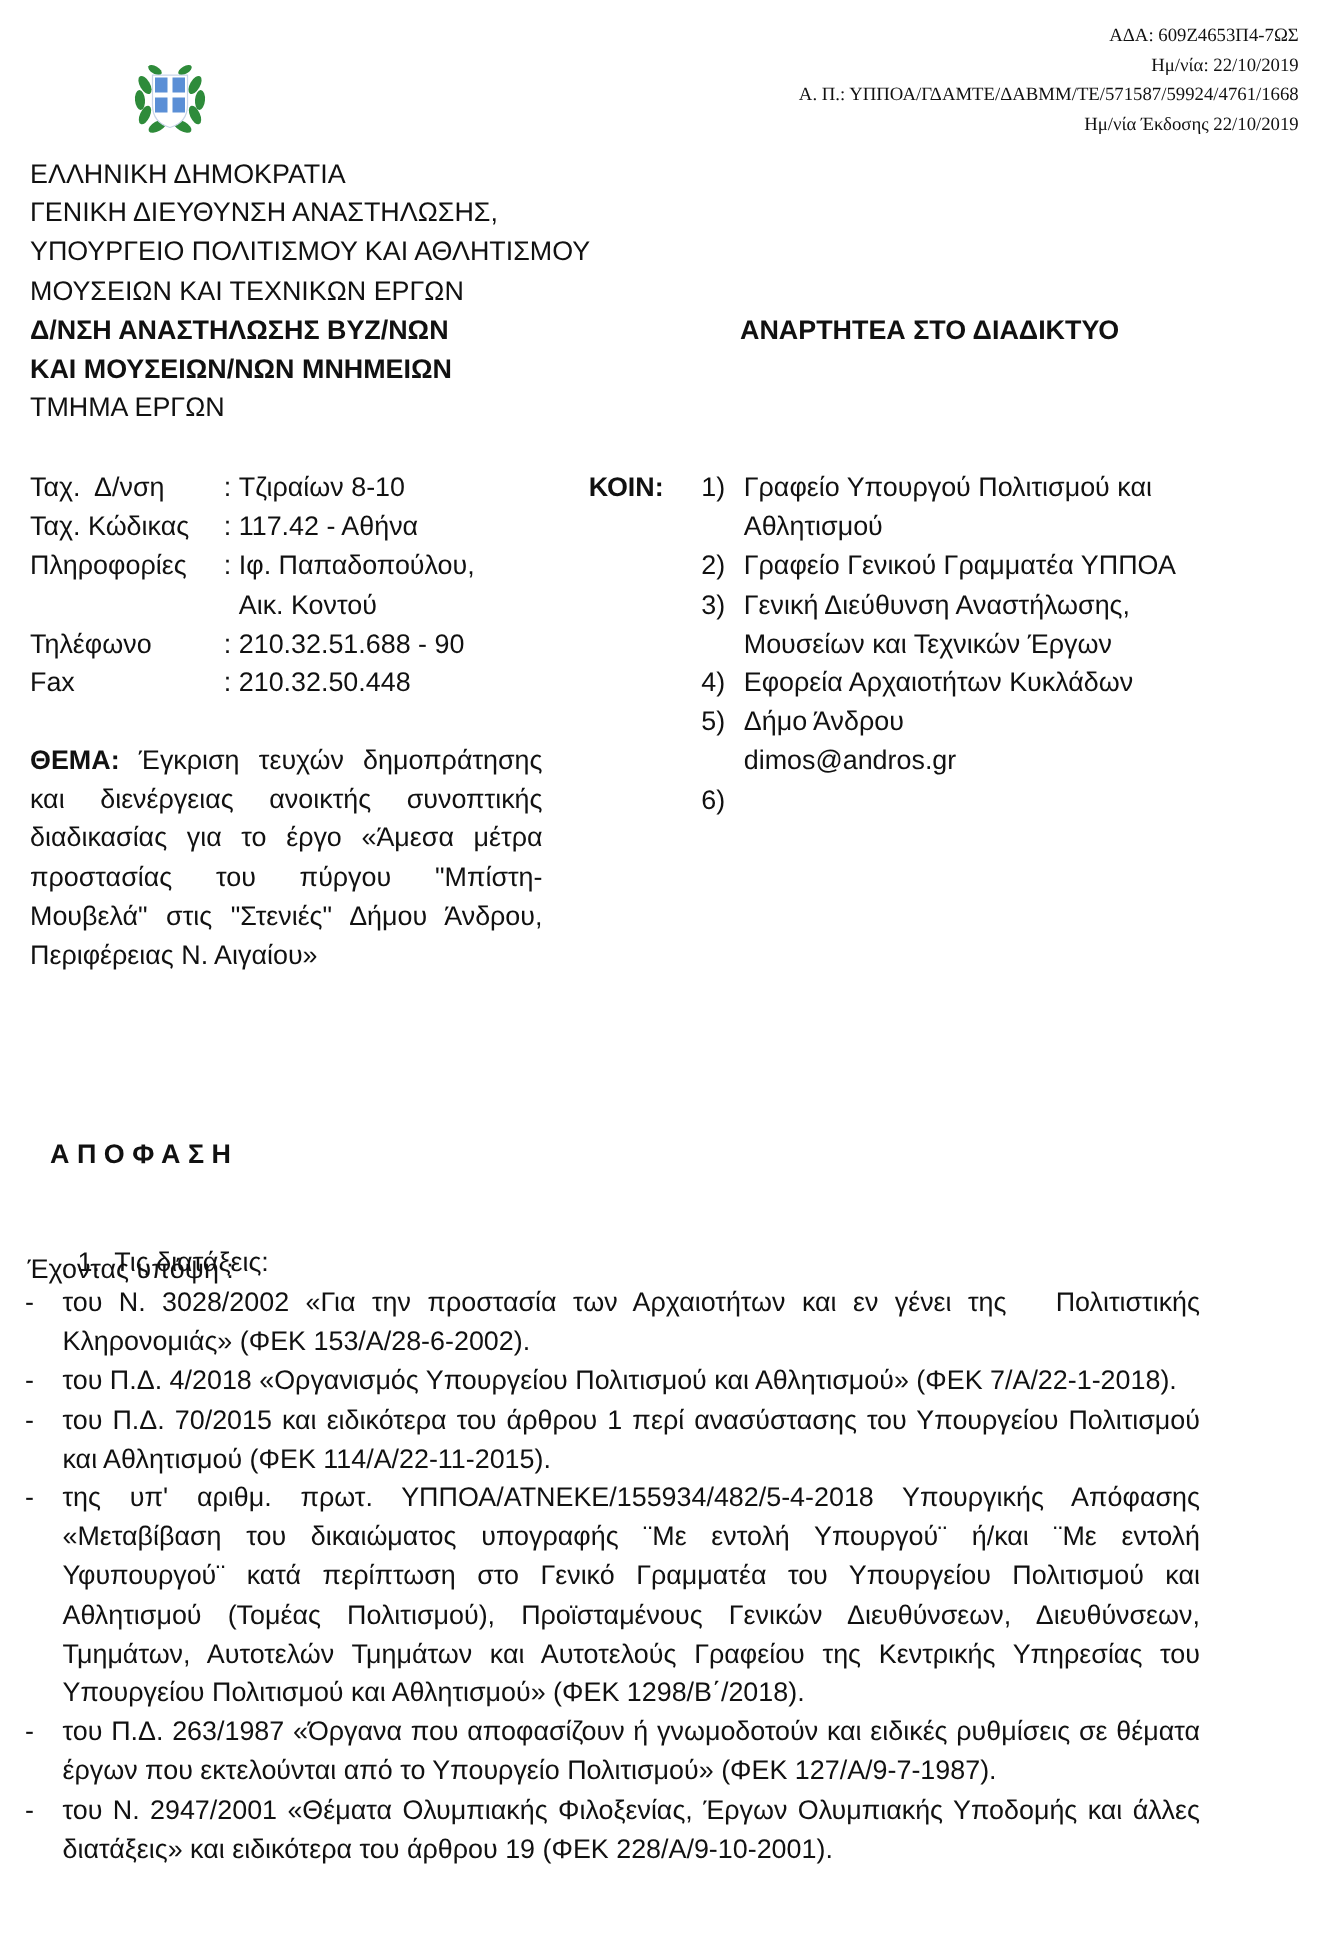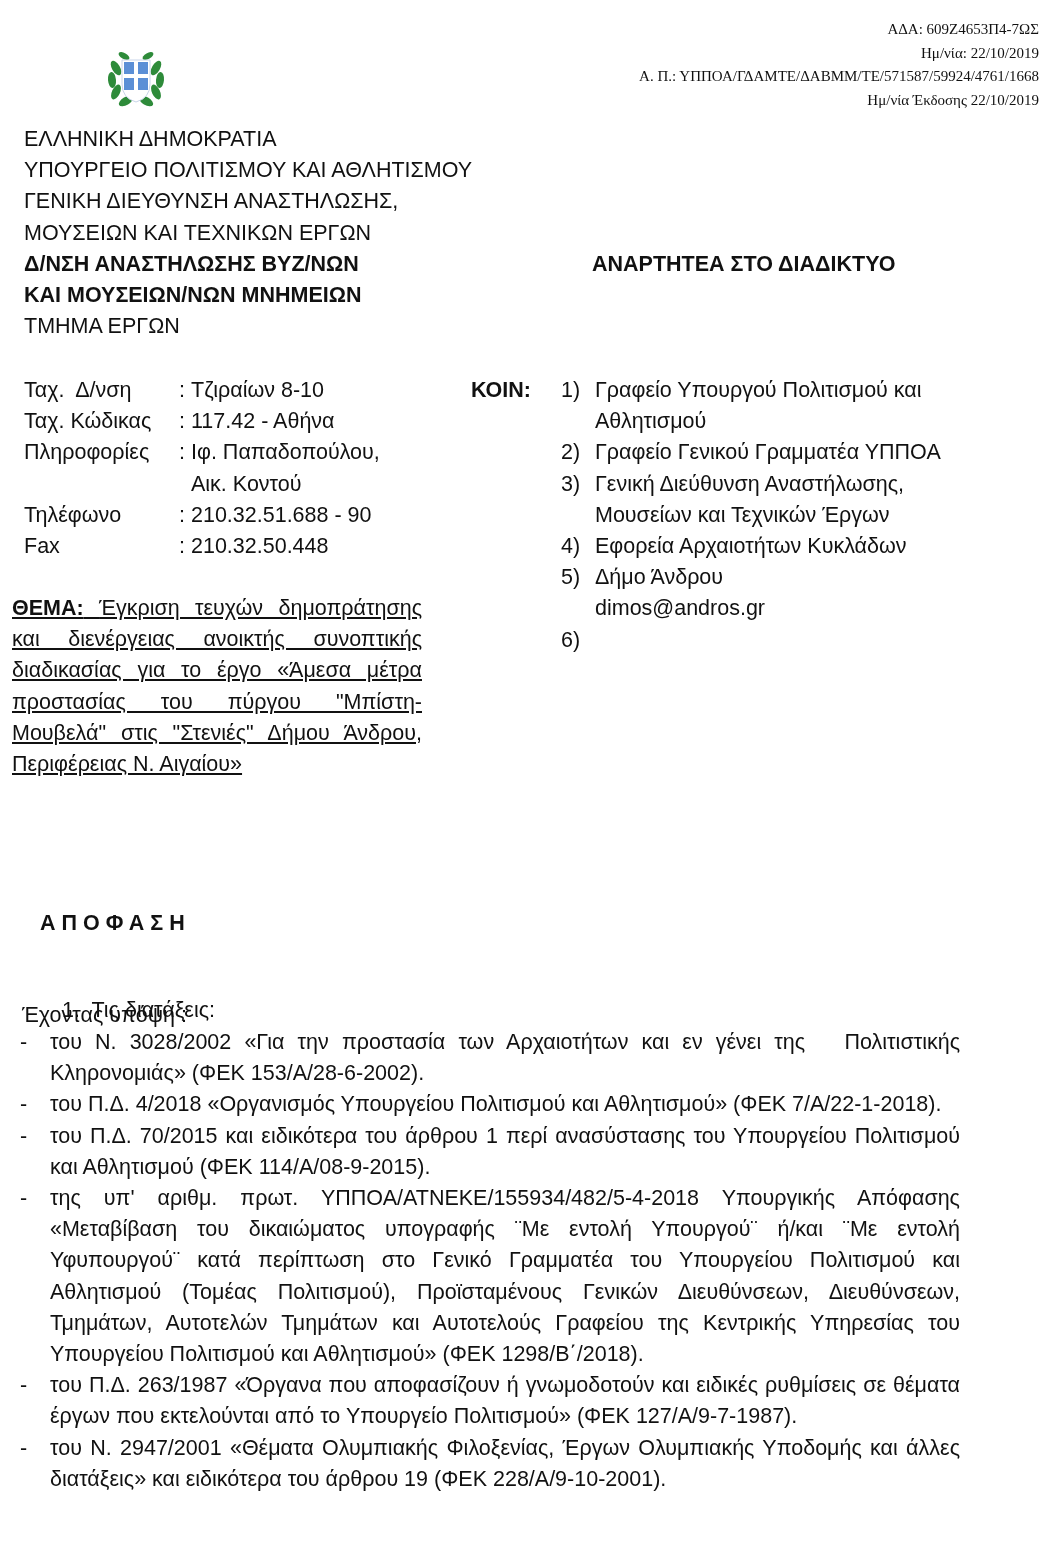--- a/index.html
+++ b/index.html
@@ -21,21 +21,21 @@
   .contact-row { display: flex; white-space: nowrap; }
   .contact-label { width: 155px; }
   .contact-sep { width: 12px; }
   .contact-value-cont { padding-left: 167px; }
   .koin { left: 471px; top: 375px; }
   .koin-label { position: absolute; left: 0; top: 0; font-weight: bold; }
   .koin-list { position: absolute; left: 90px; top: 0; width: 420px; }
   .koin-item { display: flex; }
   .koin-num { width: 34px; flex: none; }
   .koin-text { white-space: nowrap; }
-  .subject { left: 12px; top: 593px; width: 410px; text-align: justify; text-decoration: underline; }
+  .subject { left: 24px; top: 593px; width: 410px; text-align: justify; }
   .decision-title { left: 0; width: 1000px; top: 908px; text-align: left; font-weight: bold; letter-spacing: 6px; margin-left: 40px; }
   .considering { left: 22px; top: 962px; margin-top: 38px; }
   .provisions-head { left: 14px; top: 995px; margin-left: 48px; }
   .provisions { left: 20px; top: 1027px; width: 940px; }
   .prov-item { display: flex; }
   .prov-dash { width: 30px; flex: none; }
   .prov-text { flex: 1; text-align: justify; }
 </style>
 </head>
 <body>
@@ -66,22 +66,22 @@
       <rect x="20" y="16" width="10" height="12"></rect>
       <rect x="34" y="16" width="10" height="12"></rect>
       <rect x="20" y="32" width="10" height="12"></rect>
       <rect x="34" y="32" width="10" height="12"></rect>
     </g>
   </svg>
 </div>
 
 <div class="abs header-block">
   <div>ΕΛΛΗΝΙΚΗ ΔΗΜΟΚΡΑΤΙΑ</div>
+  <div>ΓΕΝΙΚΗ ΔΙΕΥΘΥΝΣΗ ΑΝΑΣΤΗΛΩΣΗΣ,</div>
   <div>ΥΠΟΥΡΓΕΙΟ ΠΟΛΙΤΙΣΜΟΥ ΚΑΙ ΑΘΛΗΤΙΣΜΟΥ</div>
-  <div>ΓΕΝΙΚΗ ΔΙΕΥΘΥΝΣΗ ΑΝΑΣΤΗΛΩΣΗΣ,</div>
   <div>ΜΟΥΣΕΙΩΝ ΚΑΙ ΤΕΧΝΙΚΩΝ ΕΡΓΩΝ</div>
   <div class="bold">Δ/ΝΣΗ ΑΝΑΣΤΗΛΩΣΗΣ ΒΥΖ/ΝΩΝ</div>
   <div class="bold">ΚΑΙ ΜΟΥΣΕΙΩΝ/ΝΩΝ ΜΝΗΜΕΙΩΝ</div>
   <div>ΤΜΗΜΑ ΕΡΓΩΝ</div>
 </div>
 
 <div class="abs posting">ΑΝΑΡΤΗΤΕΑ ΣΤΟ ΔΙΑΔΙΚΤΥΟ</div>
 
 <div class="abs contact">
   <div class="contact-row">
@@ -167,21 +167,21 @@
   <div class="prov-item">
     <span class="prov-dash">-</span>
     <span class="prov-text" style="white-space:pre-wrap">του Ν. 3028/2002 «Για την προστασία των Αρχαιοτήτων και εν γένει της   Πολιτιστικής Κληρονομιάς» (ΦΕΚ 153/Α/28-6-2002).</span>
   </div>
   <div class="prov-item">
     <span class="prov-dash">-</span>
     <span class="prov-text">του Π.Δ. 4/2018 «Οργανισμός Υπουργείου Πολιτισμού και Αθλητισμού» (ΦΕΚ 7/Α/22-1-2018).</span>
   </div>
   <div class="prov-item">
     <span class="prov-dash">-</span>
-    <span class="prov-text">του Π.Δ. 70/2015 και ειδικότερα του άρθρου 1 περί ανασύστασης του Υπουργείου Πολιτισμού και Αθλητισμού  (ΦΕΚ 114/Α/08-9-2015).</span>
+    <span class="prov-text">του Π.Δ. 70/2015 και ειδικότερα του άρθρου 1 περί ανασύστασης του Υπουργείου Πολιτισμού και Αθλητισμού  (ΦΕΚ 114/Α/22-11-2015).</span>
   </div>
   <div class="prov-item">
     <span class="prov-dash">-</span>
     <span class="prov-text">της υπ' αριθμ. πρωτ. ΥΠΠΟΑ/ΑΤΝΕΚΕ/155934/482/5-4-2018 Υπουργικής Απόφασης «Μεταβίβαση του δικαιώματος υπογραφής ¨Με εντολή Υπουργού¨ ή/και ¨Με εντολή Υφυπουργού¨ κατά περίπτωση στο Γενικό Γραμματέα του Υπουργείου Πολιτισμού και Αθλητισμού (Τομέας Πολιτισμού), Προϊσταμένους Γενικών Διευθύνσεων, Διευθύνσεων, Τμημάτων, Αυτοτελών Τμημάτων και Αυτοτελούς Γραφείου της Κεντρικής Υπηρεσίας του Υπουργείου Πολιτισμού και Αθλητισμού» (ΦΕΚ 1298/Β΄/2018).</span>
   </div>
   <div class="prov-item">
     <span class="prov-dash">-</span>
     <span class="prov-text">του Π.Δ. 263/1987 «Όργανα που αποφασίζουν ή γνωμοδοτούν και ειδικές ρυθμίσεις σε θέματα έργων που εκτελούνται από το Υπουργείο Πολιτισμού» (ΦΕΚ 127/Α/9-7-1987).</span>
   </div>
   <div class="prov-item">

